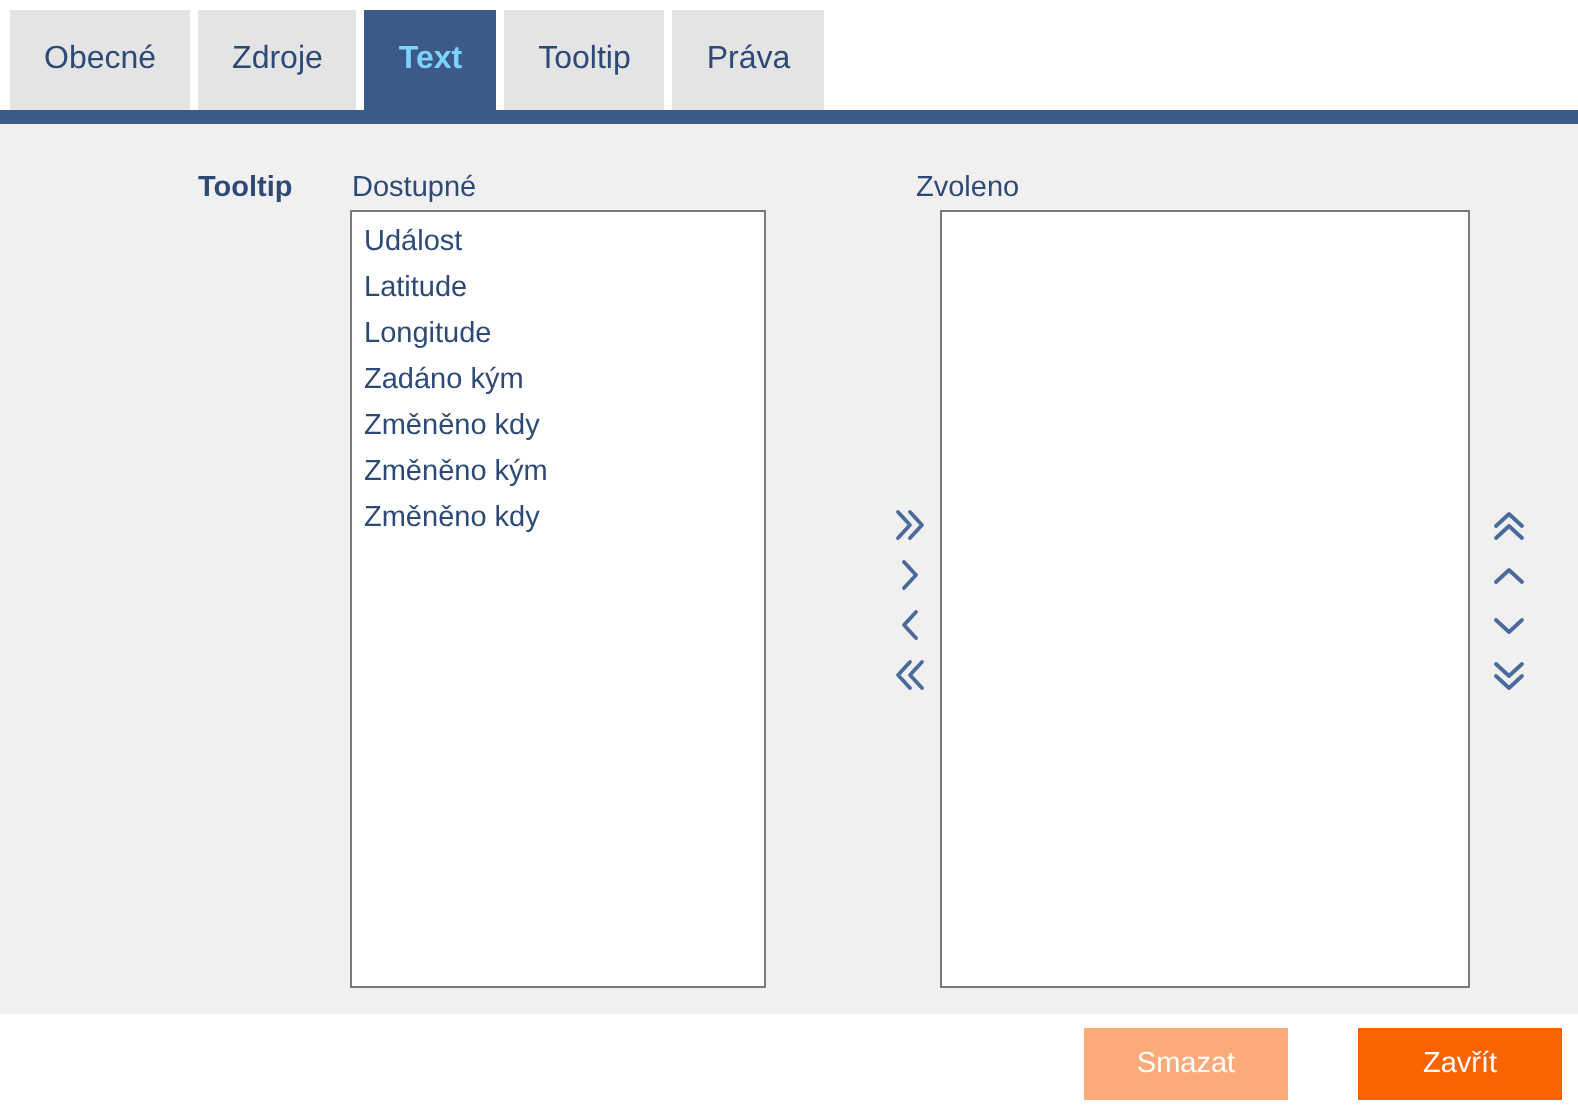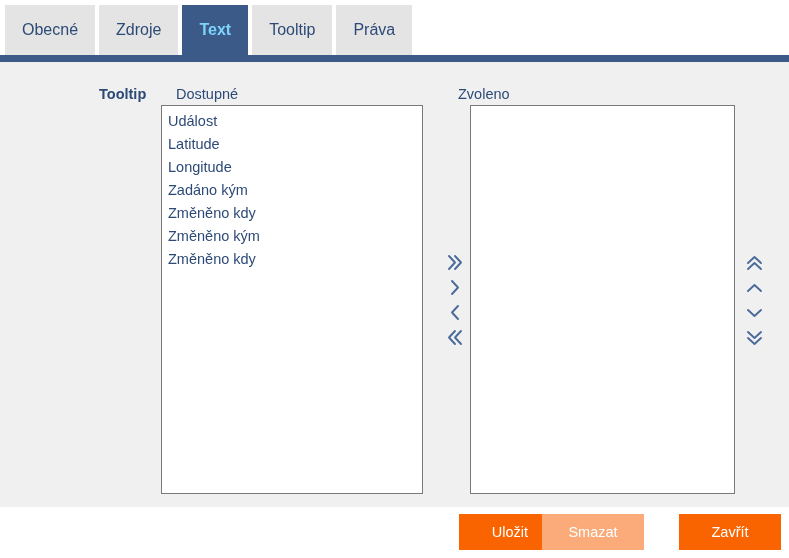--- a/index.html
+++ b/index.html
@@ -88,21 +88,21 @@
 
   .listbox {
     position: absolute;
     background: #ffffff;
     border: 1px solid #7a7a7a;
     top: 105px;
     height: 389px;
     overflow: hidden;
     padding: 4px 0 0 0;
   }
-  .listbox.left  { left: 161px; width: 262px; }
+  .listbox.left  { left: 175px; width: 208px; }
   .listbox.right { left: 470px; width: 265px; }
 
   .list-item {
     font-size: 14.5px;
     color: #2d4a77;
     line-height: 23px;
     height: 23px;
     padding-left: 6px;
     white-space: nowrap;
     cursor: default;
@@ -250,17 +250,16 @@
         <span>
           <svg width="19" height="18" viewBox="0 0 19 18" fill="none" stroke="#4a6a9a" stroke-width="1.9" stroke-linecap="round" stroke-linejoin="round">
             <polyline points="3,3 9.5,9 16,3"></polyline>
             <polyline points="3,9 9.5,15 16,9"></polyline>
           </svg>
         </span>
       </div>
     </div>
 
   <div class="buttonbar"></div>
-  <button class="btn btn-save">Uložit</button>
   <button class="btn btn-delete">Smazat</button>
   <button class="btn btn-close">Zavřít</button>
 
 </div>
 
 </body></html>

